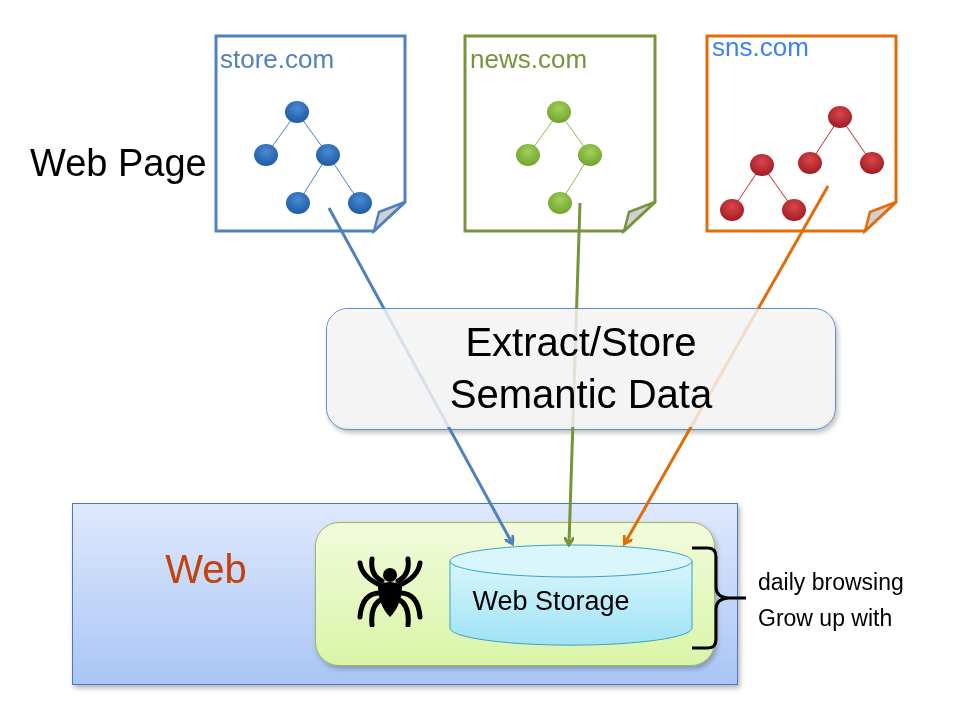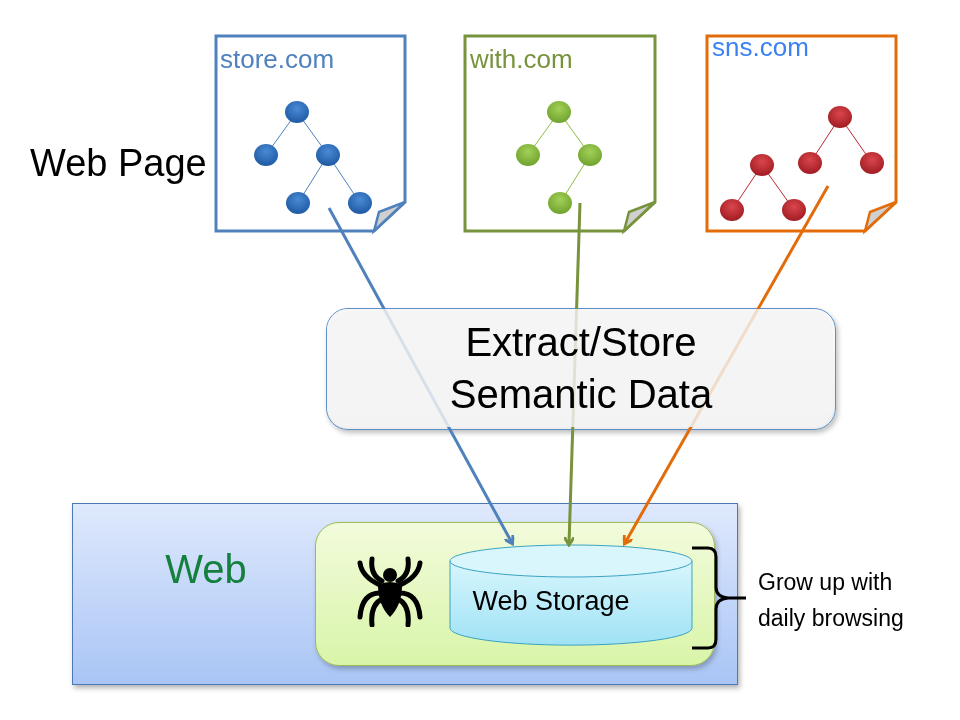--- a/index.html
+++ b/index.html
@@ -14,21 +14,21 @@
     background:linear-gradient(#fbfbfb,#eeeeee);
     box-shadow: 2px 3px 5px rgba(0,0,0,0.25);
   }
   .process-text { left:326px; top:316px; width:510px; text-align:center; font-size:40px; line-height:52px; color:#000; font-family:"Liberation Sans", sans-serif; }
   .browser-box {
     left:72px; top:503px; width:664px; height:180px;
     border:1.5px solid #4a7ab6;
     background:linear-gradient(#dfe9fd,#a9c5f5);
     box-shadow: 2px 3px 5px rgba(0,0,0,0.3);
   }
-  .browser-label { left:96px; top:540px; width:220px; text-align:center; font-size:40px; line-height:58px; color:#15803d; font-family:"Liberation Sans", sans-serif; }
+  .browser-label { left:96px; top:540px; width:220px; text-align:center; font-size:40px; line-height:58px; color:#c2410c; font-family:"Liberation Sans", sans-serif; }
   .ext-box {
     left:315px; top:522px; width:398px; height:142px;
     border:1.5px solid #9cbb58; border-radius:24px;
     background:linear-gradient(#f2fbdc,#d9f5a8);
     box-shadow: 2px 3px 5px rgba(0,0,0,0.25);
   }
   .storage-label { left:451px; top:586px; width:200px; text-align:center; font-size:27px; color:#000; font-family:"Liberation Sans", sans-serif; }
   .note-text { left:758px; top:564px; font-size:23px; line-height:36px; color:#000; font-family:"Liberation Sans", sans-serif; }
   .spider { left:352px; top:555px; width:76px; height:72px; }
 </style>
@@ -113,21 +113,21 @@
       <ellipse cx="872" cy="163" rx="12" ry="11"></ellipse>
       <ellipse cx="762" cy="165" rx="12" ry="11"></ellipse>
       <ellipse cx="732" cy="210" rx="12" ry="11"></ellipse>
       <ellipse cx="794" cy="210" rx="12" ry="11"></ellipse>
     </g>
   </g>
 </svg>
 
 <div class="abs page-title">Web Page</div>
 <div class="abs site-label" style="left:220px;top:44px;color:#4f81bd;">store.com</div>
-<div class="abs site-label" style="left:470px;top:44px;color:#77933c;">with.com</div>
+<div class="abs site-label" style="left:470px;top:44px;color:#77933c;">news.com</div>
 <div class="abs site-label" style="left:712px;top:32px;color:#3b82f6;">sns.com</div>
 
 <div class="abs browser-box"></div>
 <div class="abs browser-label">
   <div>Web</div>
 </div>
 
 <div class="abs ext-box"></div>
 
 <svg class="abs spider" viewBox="0 0 76 72">
@@ -167,15 +167,15 @@
 <div class="abs process-text" style="pointer-events:none;">
   <div>Extract/Store</div>
   <div>Semantic Data</div>
 </div>
 
 <svg class="abs" style="left:690px;top:545px;" width="60" height="106" viewBox="0 0 60 106">
   <path d="M2,3 L18,3 Q26,3 26,12 L26,42 Q26,52 38,53 Q26,54 26,64 L26,94 Q26,103 18,103 L2,103" fill="none" stroke="#000" stroke-width="3"></path>
   <line x1="38" y1="53" x2="56" y2="53" stroke="#000" stroke-width="3"></line>
 </svg>
 <div class="abs note-text">
+  <div>daily browsing</div>
   <div>Grow up with</div>
-  <div>daily browsing</div>
 </div>
 
 </body></html>

